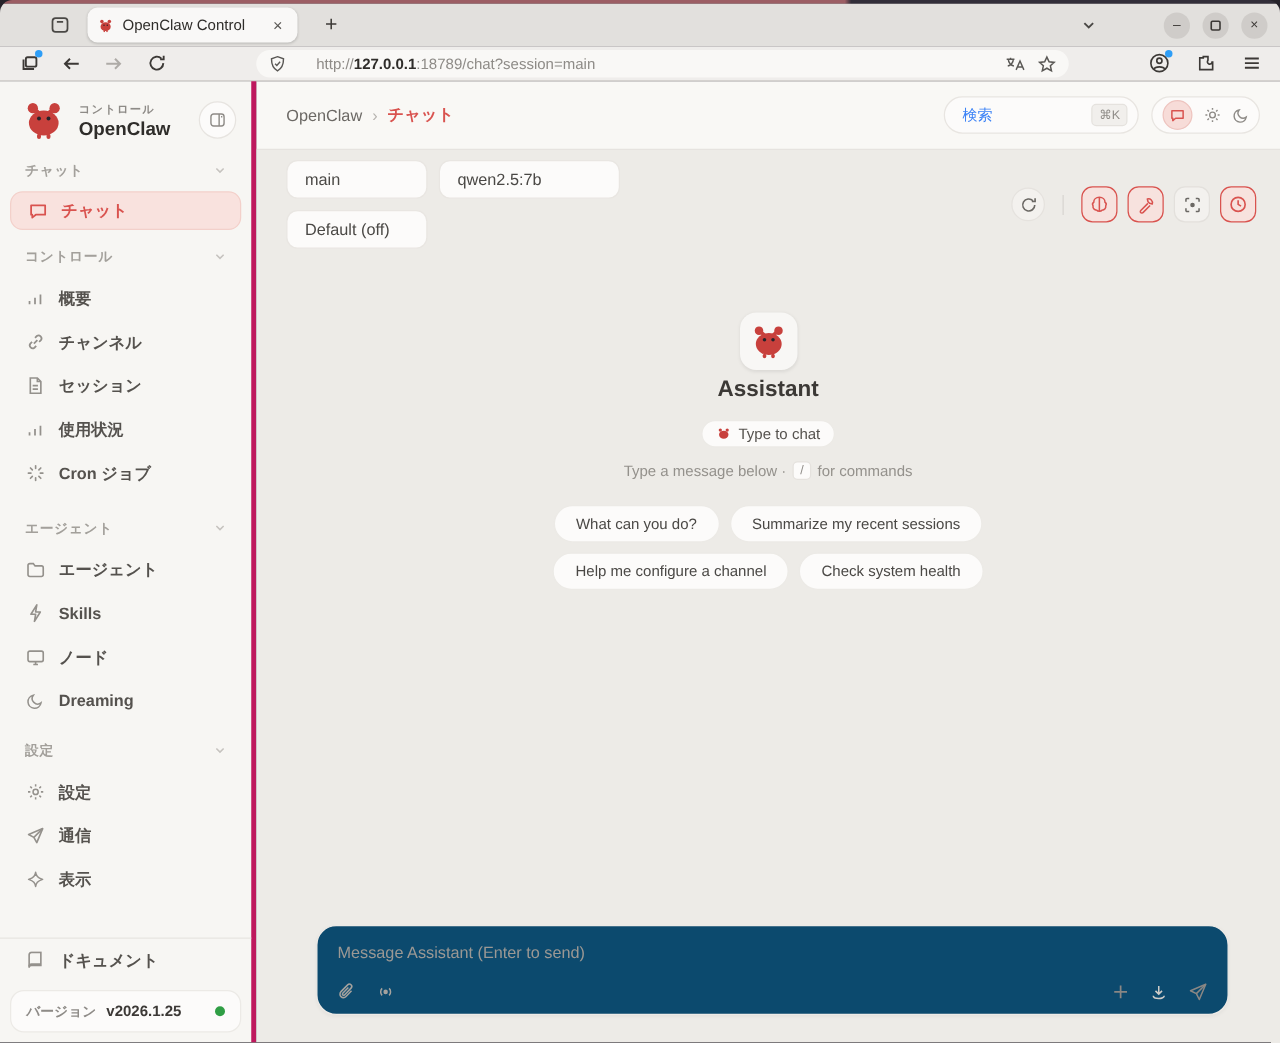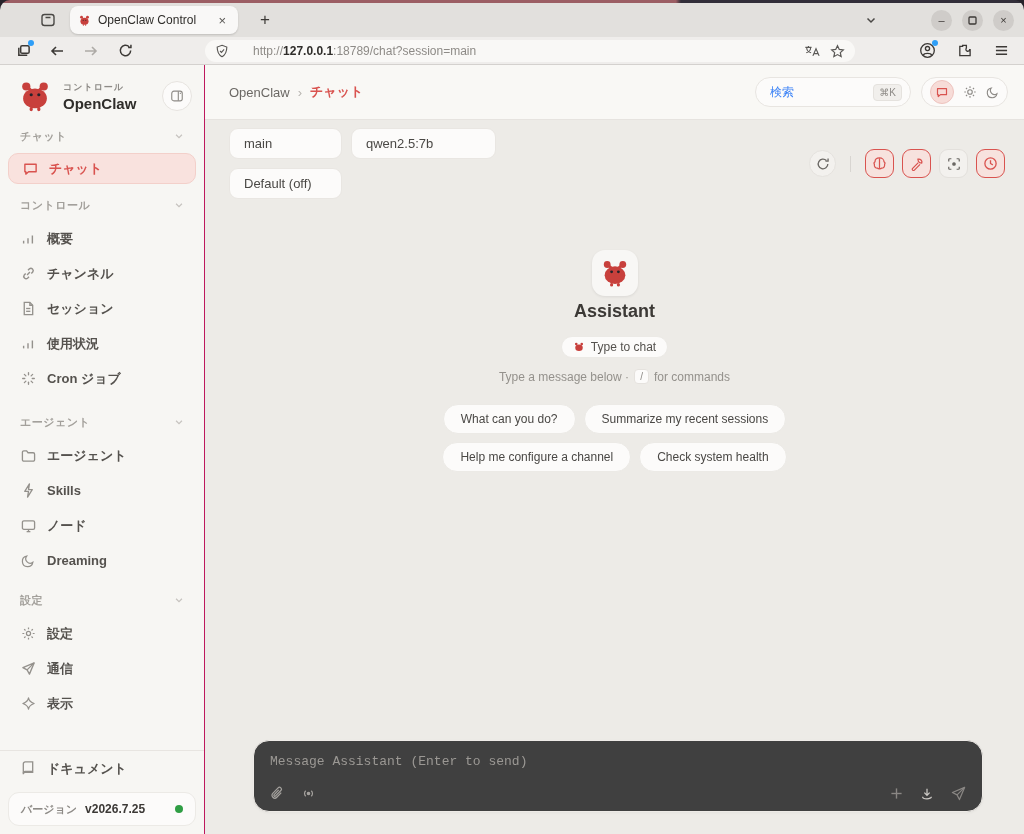--- a/index.html
+++ b/index.html
@@ -28,21 +28,21 @@
   .urlbar { position:absolute; left:205px; width:650px; top:3px; height:22px; background:#f9f8f6; border-radius:11px; display:flex; align-items:center; padding:0 10px; gap:24px; }
   .url-text { font-size:12px; color:#8e8b87; flex:1; white-space:nowrap; }
   .url-text b { color:#2f2d2a; font-weight:bold; }
   .url-actions { display:flex; align-items:center; gap:10px; color:#5a5855; }
   .nav-right { position:absolute; right:12px; display:flex; align-items:center; gap:15px; color:#3c3936; }
 
   
   .app { flex:1; display:flex; min-height:0; }
 
   
-  .sidebar { width:205px; background:#f7f6f3; border-right:1px solid #be185d; position:relative; flex-shrink:0; }
+  .sidebar { width:205px; background:#f7f6f3; border-right:4px solid #be185d; position:relative; flex-shrink:0; }
   .brand { display:flex; align-items:center; margin:11px 12px 0 16px; height:40px; }
   .brand-text { margin-left:9px; flex:1; }
   .brand-kicker { font-size:9px; letter-spacing:1px; color:#8e8b87; font-weight:bold; }
   .brand-name { font-size:15px; font-weight:bold; color:#2f2d2a; margin-top:1px; }
   .collapse-btn { width:30px; height:30px; border-radius:50%; background:#fcfbfa; border:1px solid #e7e4e0; display:flex; align-items:center; justify-content:center; color:#8e8b87; }
   .sec { display:flex; align-items:center; justify-content:space-between; padding:0 20px 0 20px; height:16px; font-size:11px; color:#a3a09b; font-weight:bold; letter-spacing:.5px; }
   .sec .chev { color:#c6c3bf; }
   .sec.m1 { margin-top:12px; } .sec.m2 { margin-top:13px; } .sec.m3 { margin-top:18px; } .sec.m4 { margin-top:14px; }
   .navlist { margin-top:8px; }
   .sb-item { height:35px; display:flex; align-items:center; gap:11px; padding:0 12px 0 20px; font-size:13px; color:#55524e; font-weight:bold; }
@@ -87,21 +87,21 @@
   .hero { position:absolute; left:0; right:0; top:130px; display:flex; flex-direction:column; align-items:center; }
   .avatar { width:46px; height:46px; border-radius:13px; background:#f8f7f5; box-shadow:0 1px 3px rgba(0,0,0,.08); display:flex; align-items:center; justify-content:center; }
   .hero-title { margin-top:5px; font-size:18px; font-weight:bold; color:#3c3936; }
   .status-pill { margin-top:14px; height:22px; background:#fcfbfa; border:1px solid #eceae6; border-radius:11px; display:flex; align-items:center; gap:6px; padding:0 11px; font-size:12px; color:#55524e; }
   .hint { margin-top:11px; font-size:12px; color:#94918c; display:flex; align-items:center; gap:5px; }
   .hint .kbd { width:15px; height:15px; background:#fcfbfa; border:1px solid #e5e2de; border-radius:4px; font-size:10px; display:flex; align-items:center; justify-content:center; color:#8e8b87; }
   .chips { margin-top:20px; display:flex; gap:8px; }
   .chips.row2 { margin-top:8px; }
   .chip { height:30px; background:#fcfbfa; border:1px solid #eceae6; border-radius:15px; display:flex; align-items:center; padding:0 17px; font-size:12px; color:#4a4845; }
 
-  .composer { position:absolute; left:48px; right:41px; bottom:22px; height:72px; background:#404040; border:1px solid #eeebe7; border-radius:16px; box-shadow:0 1px 3px rgba(0,0,0,.04);font-family:Liberation Mono, monospace; }
+  .composer { position:absolute; left:48px; right:41px; bottom:22px; height:72px; background:#0c4a6e; border:1px solid #eeebe7; border-radius:16px; box-shadow:0 1px 3px rgba(0,0,0,.04); }
   .composer-ph { position:absolute; left:16px; top:13px; font-size:13px; color:#9b9894; }
   .comp-left { position:absolute; left:16px; bottom:10px; display:flex; align-items:center; gap:17px; color:#a5a29e; }
   .comp-right { position:absolute; right:16px; bottom:10px; display:flex; align-items:center; gap:17px; }
   .ci { display:flex; align-items:center; }
   .c-plus, .c-send { color:#8a8784; } .c-down { color:#cfccc8; }
 
   svg { display:block; }
 </style>
 </head>
 <body>
@@ -422,21 +422,21 @@
           <span class="ic">
               <svg width="14" height="15" viewBox="0 0 14 16" fill="none" stroke="currentColor" stroke-width="1.4">
                 <path d="M2 3 a2 2 0 0 1 2-2 h8 v11 h-8 a2 2 0 0 0 -2 2 Z"></path>
                 <path d="M2 13 a2 2 0 0 1 2-2 h8"></path>
               </svg>
             </span>
           <span>ドキュメント</span>
         </div>
         <div class="version-card">
           <span class="ver-label">バージョン</span>
-          <span class="ver-value">v2026.7.25</span>
+          <span class="ver-value">v2026.1.25</span>
           <span class="greendot"></span>
         </div>
       </div>
     </div>
 
     <div class="main">
       <div class="hd">
         <div class="crumb">
           <span class="crumb-root">OpenClaw</span>
           <span class="crumb-sep">›</span>

